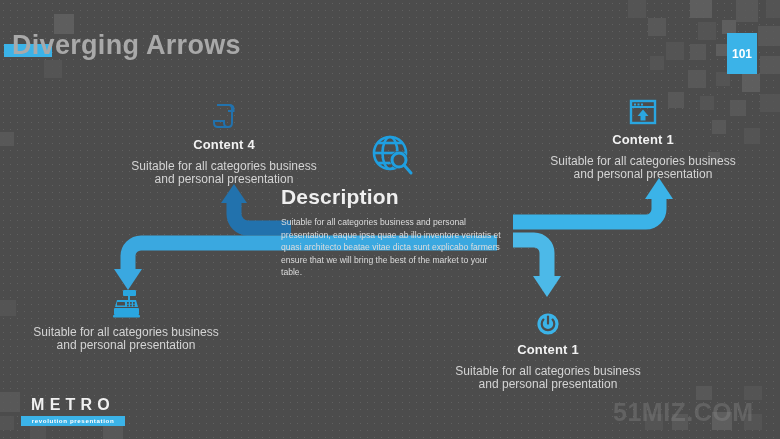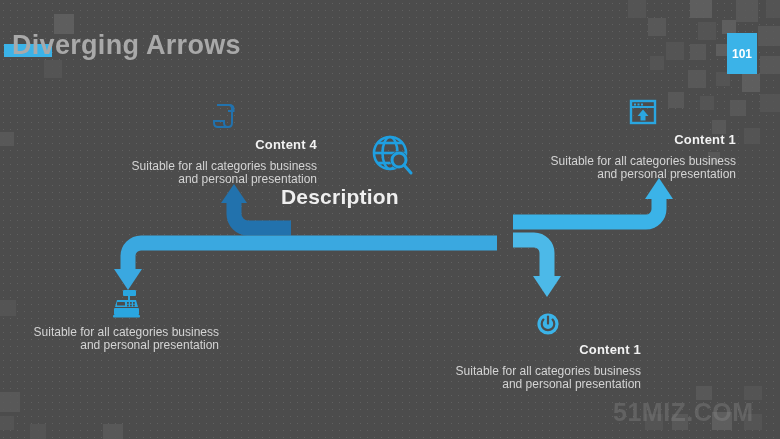--- a/index.html
+++ b/index.html
@@ -44,21 +44,21 @@
   }
   #desc-icon{height:48px;display:flex;align-items:center;justify-content:center;}
   #desc-title{
     margin-top:5px;font-size:21px;font-weight:bold;color:#efefef;letter-spacing:.2px;
   }
   #desc-body{
     margin-top:7px;font-size:8.6px;line-height:12.6px;color:#dcdcdc;
   }
 
   
-  .node{position:absolute;width:186px;text-align:right;}
+  .node{position:absolute;width:186px;text-align:center;}
   .node .node-icon{height:34px;display:flex;align-items:flex-end;justify-content:center;}
   .node .node-title{
     margin-top:6px;font-size:13px;font-weight:bold;color:#f2f2f2;letter-spacing:.2px;
   }
   .node .node-body{
     margin-top:8px;font-size:12px;line-height:13px;color:#d4d4d4;
   }
   #node-content4{left:131px;top:97px;}
   #node-content1-top{left:550px;top:92px;}
   #node-content3{left:33px;top:284px;}
@@ -175,20 +175,21 @@
           <line x1="8" y1="31" x2="34" y2="31"></line>
         </g>
         <circle cx="30" cy="28" r="9" fill="#4c4c4c"></circle>
         <g fill="none" stroke="#1f9fe0" stroke-width="3">
           <circle cx="30" cy="28" r="7"></circle>
           <line x1="35" y1="33" x2="42" y2="41" stroke-linecap="round"></line>
         </g>
       </svg>
     </div>
     <div id="desc-title">Description</div>
+    <div id="desc-body">Suitable for all categories business and personal presentation, eaque ipsa quae ab illo inventore veritatis et quasi architecto beatae vitae dicta sunt explicabo farmers ensure that we will bring the best of the market to your table.</div>
   </div>
 
   <div class="node" id="node-content4">
     <div class="node-icon">
       <svg width="26" height="30" viewBox="0 0 26 30" xmlns="http://www.w3.org/2000/svg">
         <g fill="none" stroke="#2272ad" stroke-width="2">
           <path d="M6,4 L18,4 C20,4 21,5.5 21,8 L21,22 C21,24.5 19.5,26 17,26 L7,26
                    C4.5,26 3,24.5 3,22 L3,20 L13,20 L13,22 C13,24.5 14.5,26 17,26"></path>
           <path d="M18,4 C21,4 22.5,5.5 22.5,8 L22.5,10 L17,10"></path>
         </g>
@@ -244,16 +245,20 @@
       <svg width="24" height="24" viewBox="0 0 24 24" xmlns="http://www.w3.org/2000/svg">
         <circle cx="12" cy="12" r="10.6" fill="#3bb3e8"></circle>
         <path d="M7.4,7.6 A6.3,6.3 0 1 0 16.6,7.6" fill="none" stroke="#4c4c4c" stroke-width="2.2" stroke-linecap="round"></path>
         <line x1="12" y1="4.6" x2="12" y2="11.6" stroke="#4c4c4c" stroke-width="2.2" stroke-linecap="round"></line>
       </svg>
     </div>
     <div class="node-title">Content 1</div>
     <div class="node-body">Suitable for all categories business and personal presentation</div>
   </div>
 
+  <div id="logo">
+    <div id="logo-name">METRO</div>
+    <div id="logo-tag">revolution presentation</div>
+  </div>
 
   <div id="watermark">51MIZ.COM</div>
 
 </div>
 
 </body></html>

